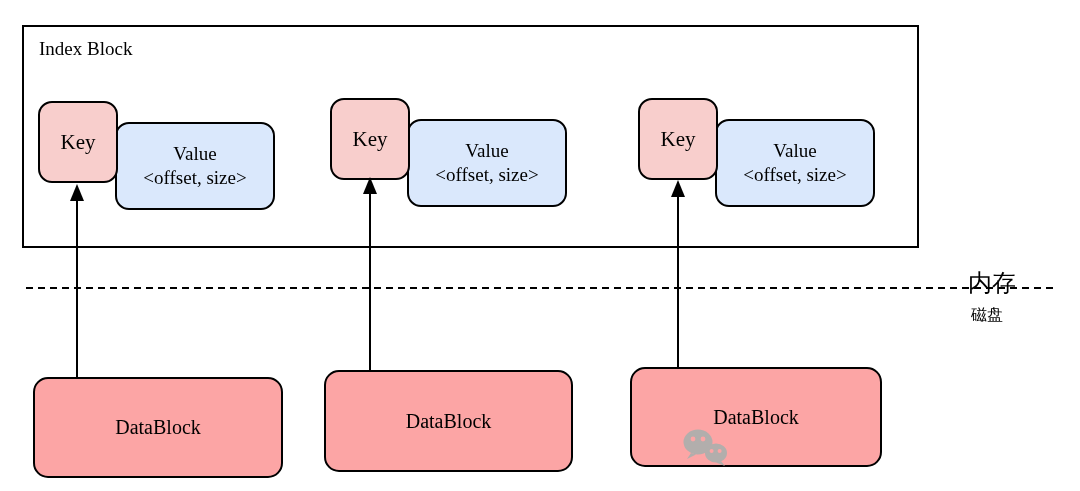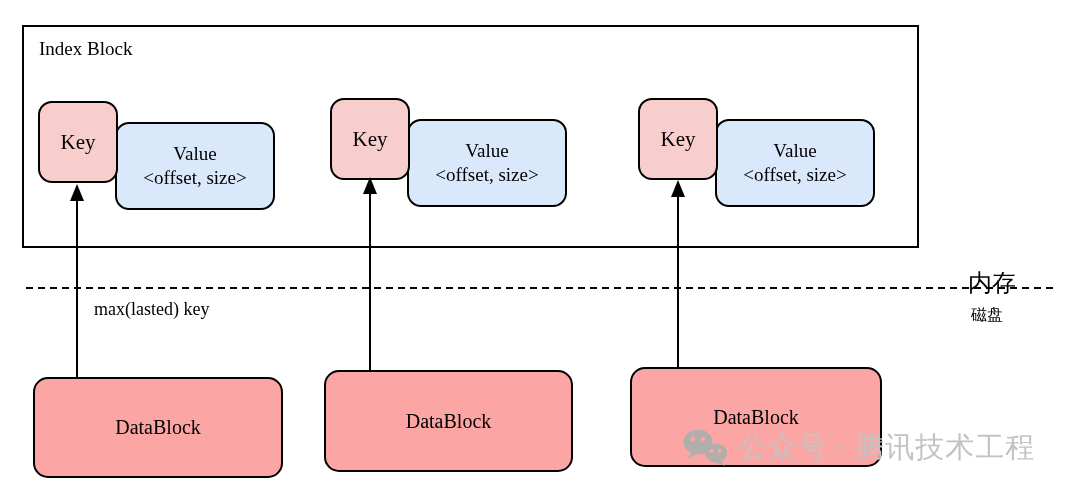--- a/index.html
+++ b/index.html
@@ -205,21 +205,20 @@
   <div class="arrow-line line-1"></div>
   <div class="arrow-head head-2"></div>
   <div class="arrow-line line-2"></div>
   <div class="arrow-head head-3"></div>
   <div class="arrow-line line-3"></div>
 
   <div class="divider"></div>
 
   <div class="memory-label">内存</div>
   <div class="disk-label">磁盘</div>
-  <div class="max-key-caption">max(lasted) key</div>
 
   <div class="datablock db-1">
     <span>DataBlock</span>
   </div>
   <div class="datablock db-2">
     <span>DataBlock</span>
   </div>
   <div class="datablock db-3">
     <span>DataBlock</span>
   </div>
@@ -232,16 +231,15 @@
                    M8.6,11 a2.4,2.4 0 1 0 4.8,0 a2.4,2.4 0 1 0 -4.8,0 Z
                    M18.6,11 a2.4,2.4 0 1 0 4.8,0 a2.4,2.4 0 1 0 -4.8,0 Z"></path>
           <path d="M9,25 L5,31 L14,26.5 Z"></path>
           <path fill-rule="evenodd" d="M23,25 A11,9.5 0 1 1 45,25 A11,9.5 0 1 1 23,25 Z
                    M27.6,23 a2,2 0 1 0 4,0 a2,2 0 1 0 -4,0 Z
                    M35.6,23 a2,2 0 1 0 4,0 a2,2 0 1 0 -4,0 Z"></path>
           <path d="M39,33 L43,38 L34,34.5 Z"></path>
         </g>
       </svg>
     </span>
-    <span class="watermark-text">公众号 · 腾讯技术工程</span>
   </div>
 
 </div>
 
 </body></html>

